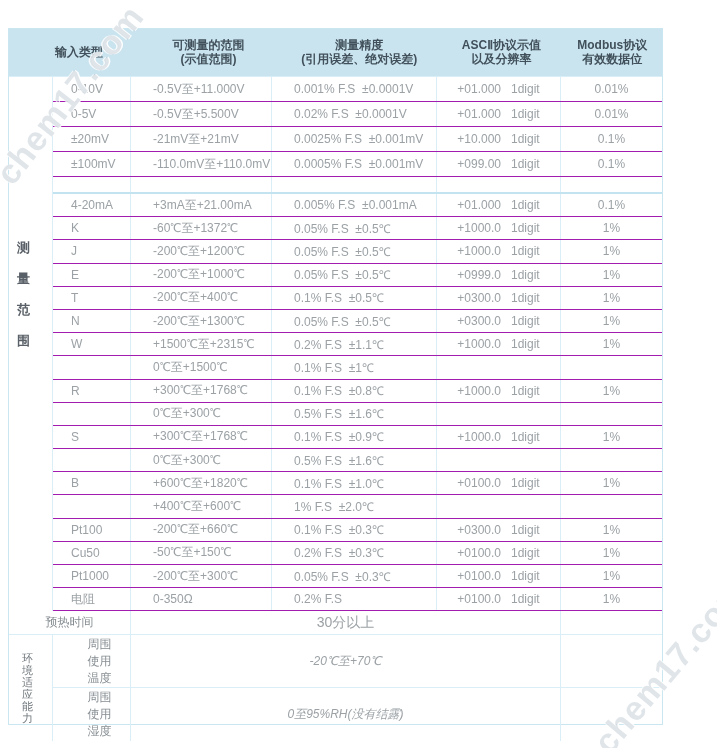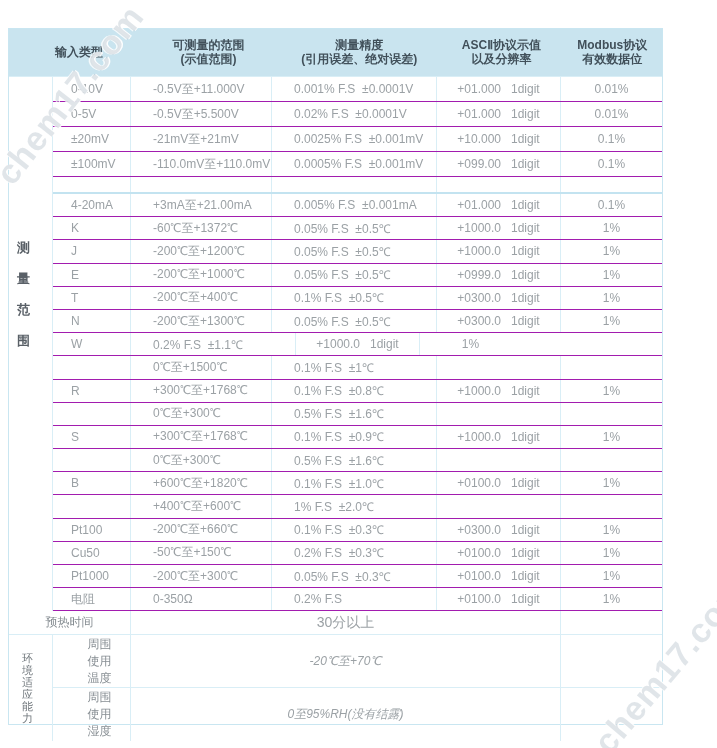--- a/index.html
+++ b/index.html
@@ -172,20 +172,21 @@
   </div>
           <div class="row">
     <div class="cell type">N</div>
     <div class="cell range">-200℃至+1300℃</div>
     <div class="cell precision">0.05% F.S  ±0.5℃</div>
     <div class="cell ascii">+0300.0   1digit</div>
     <div class="cell modbus">1%</div>
   </div>
           <div class="row">
     <div class="cell type">W</div>
+    <div class="cell range">+1500℃至+2315℃</div>
     <div class="cell precision">0.2% F.S  ±1.1℃</div>
     <div class="cell ascii">+1000.0   1digit</div>
     <div class="cell modbus">1%</div>
   </div>
           <div class="row">
     <div class="cell type"></div>
     <div class="cell range">0℃至+1500℃</div>
     <div class="cell precision">0.1% F.S  ±1℃</div>
     <div class="cell ascii"></div>
     <div class="cell modbus"></div>

